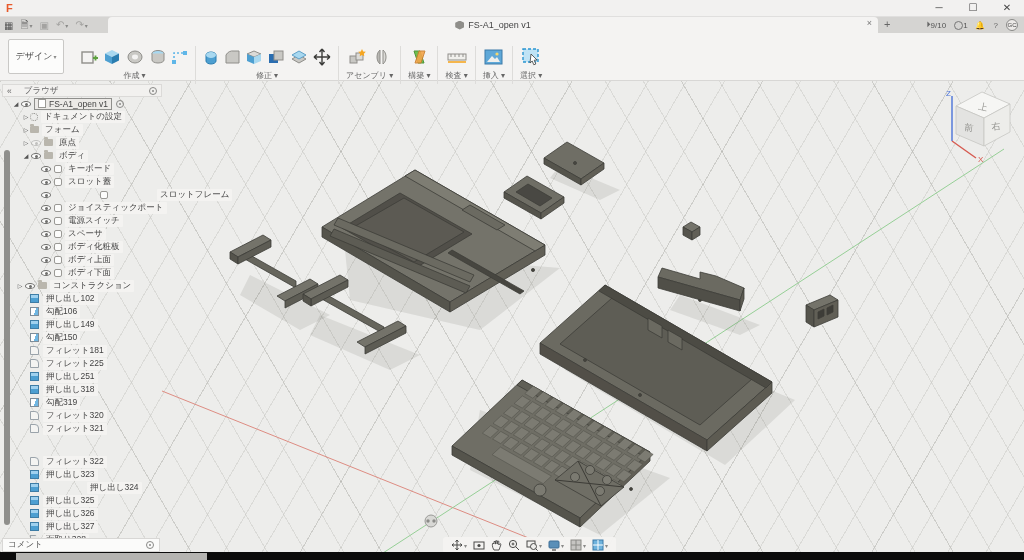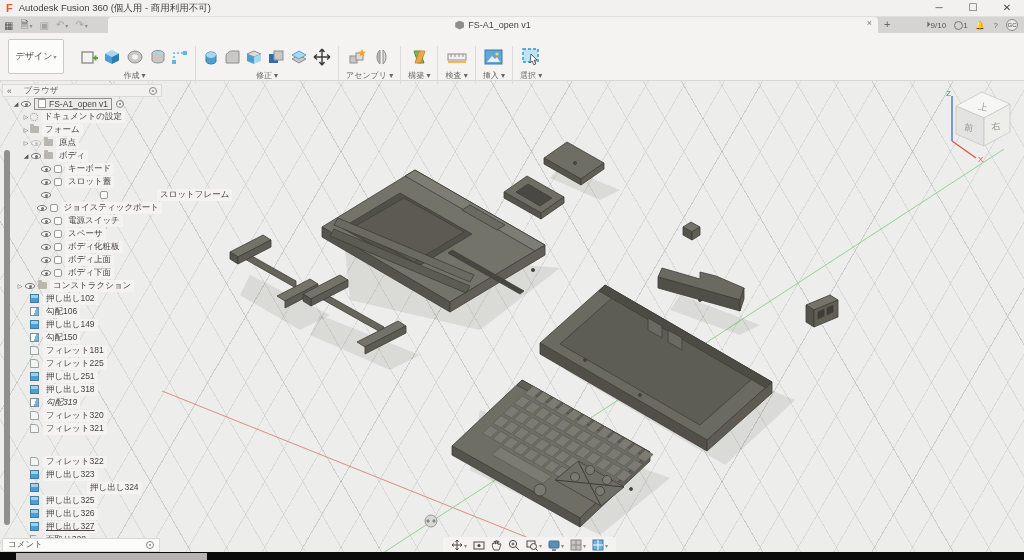--- a/index.html
+++ b/index.html
@@ -310,21 +310,20 @@
         <path d="M54,34 L80,20 L80,48 L54,62 Z" fill="#ededea"></path>
       </g>
       <text x="48" y="25" font-size="9" fill="#93938f" transform="rotate(12 48 25)">上</text>
       <text x="34" y="46" font-size="9" fill="#93938f" transform="rotate(8 34 46)">前</text>
       <text x="62" y="46" font-size="9" fill="#93938f" transform="rotate(-8 62 46)">右</text>
     </svg>
   </div>
 
   <div class="titlebar">
     <span class="fusion-logo">F</span>
-    <span class="titlebar-text">Autodesk Fusion 360 (個人用 - 商用利用不可)</span>
     <div class="win-controls">
       <span class="win-btn">─</span>
       <span class="win-btn">☐</span>
       <span class="win-btn">✕</span>
     </div>
   </div>
 
   <div class="tabbar">
     <div class="qat">
       <span class="qat-icn">▦</span>
@@ -538,21 +537,21 @@
             <span class="bodyico"></span>
             <span class="lbl">スロット蓋</span>
           </div>
 
           <div class="trow" style="padding-left:28px;gap:46px;">
             <span class="eye"></span>
             <span class="bodyico"></span>
             <span class="lbl">スロットフレーム</span>
           </div>
 
-          <div class="trow" style="padding-left:28px;justify-content:flex-end;">
+          <div class="trow" style="padding-left:28px;">
             <span class="eye"></span>
             <span class="bodyico"></span>
             <span class="lbl">ジョイスティックポート</span>
           </div>
 
           <div class="trow" style="padding-left:28px;">
             <span class="eye"></span>
             <span class="bodyico"></span>
             <span class="lbl">電源スイッチ</span>
           </div>
@@ -624,21 +623,21 @@
           <div class="trow" style="padding-left:18px;">
             <span class="fico extrude"></span>
             <span class="lbl">押し出し251</span>
           </div>
 
           <div class="trow" style="padding-left:18px;">
             <span class="fico extrude"></span>
             <span class="lbl">押し出し318</span>
           </div>
 
-          <div class="trow" style="padding-left:18px;font-style:italic;">
+          <div class="trow" style="padding-left:18px;">
             <span class="fico draft"></span>
             <span class="lbl">勾配319</span>
           </div>
 
           <div class="trow" style="padding-left:18px;">
             <span class="fico fillet"></span>
             <span class="lbl">フィレット320</span>
           </div>
 
           <div class="trow" style="padding-left:18px;">
@@ -664,21 +663,21 @@
           <div class="trow" style="padding-left:18px;">
             <span class="fico extrude"></span>
             <span class="lbl">押し出し325</span>
           </div>
 
           <div class="trow" style="padding-left:18px;">
             <span class="fico extrude"></span>
             <span class="lbl">押し出し326</span>
           </div>
 
-          <div class="trow" style="padding-left:18px;text-decoration:underline;">
+          <div class="trow" style="padding-left:18px;">
             <span class="fico extrude"></span>
             <span class="lbl">押し出し327</span>
           </div>
 
           <div class="trow" style="padding-left:18px;">
             <span class="fico chamfer"></span>
             <span class="lbl">面取り328</span>
           </div>
 
           <div class="trow" style="padding-left:18px;">

